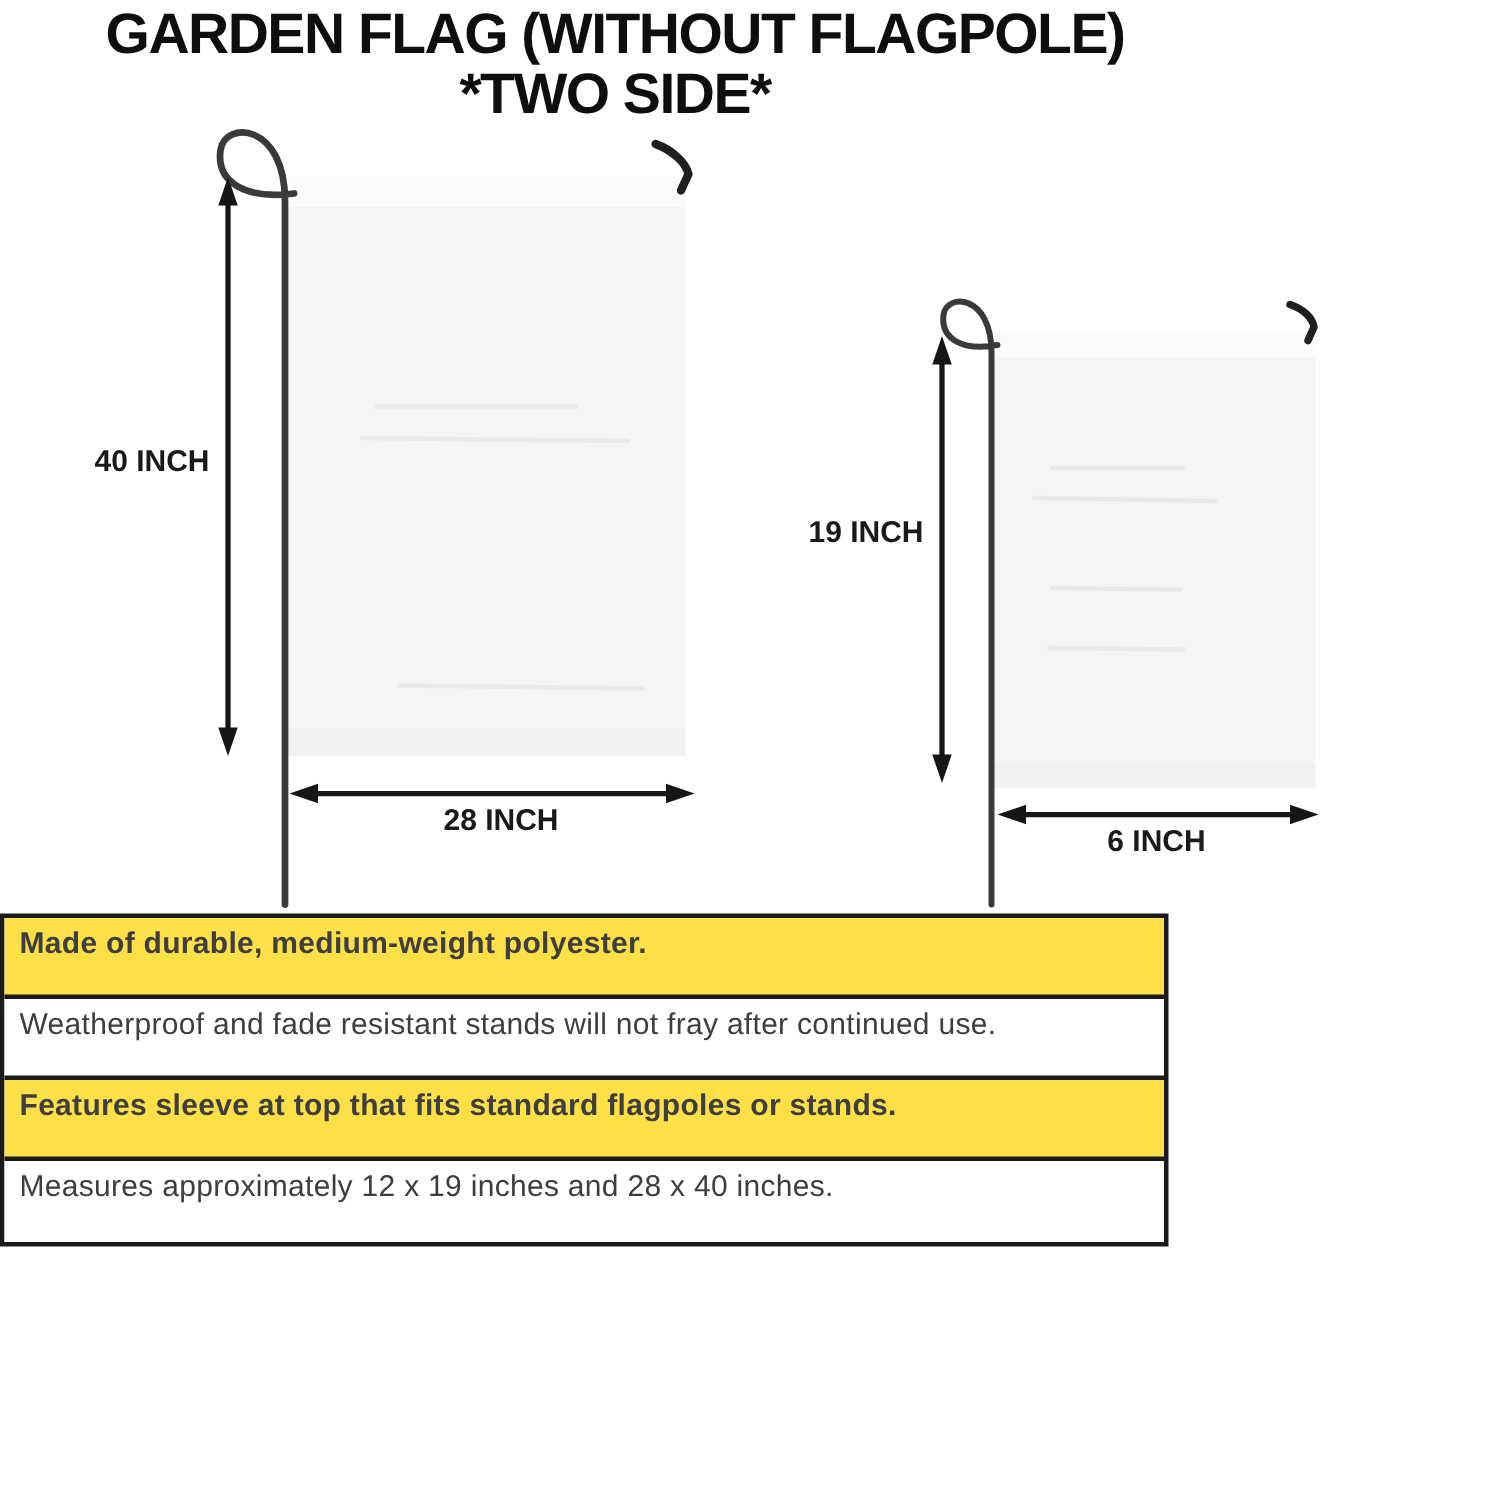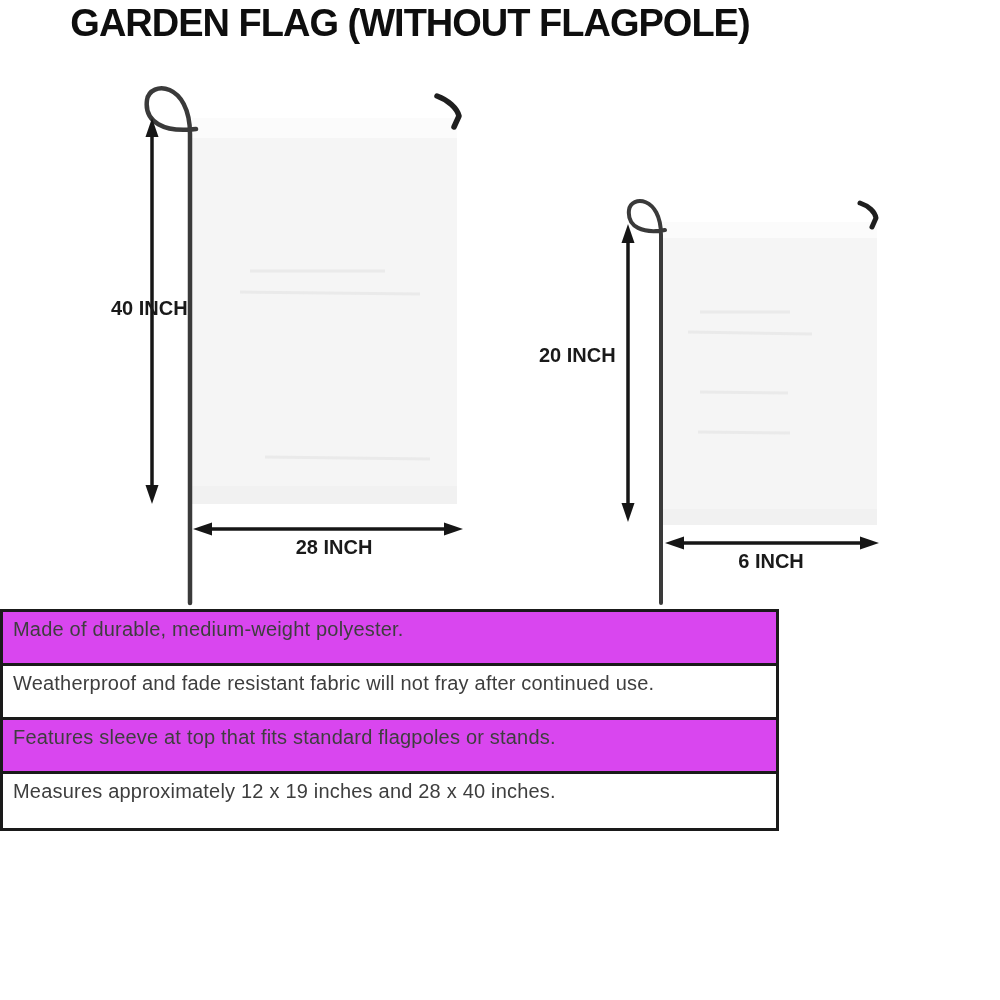--- a/index.html
+++ b/index.html
@@ -65,30 +65,31 @@
     box-sizing: border-box;
     height: 54px;
     padding: 6px 12px 0 10px;
     font-size: 20px;
     color: #3e3e3e;
     letter-spacing: 0.2px;
     border-bottom: 3px solid #1a1a1a;
     overflow: hidden;
   }
   .feature-row:last-child { border-bottom: none; }
-  .feature-row.shaded { background: #d946ef; }
+  .feature-row.shaded { background: #fde047; font-weight: bold; }
   .feature-row.plain  { background: #ffffff; }
 </style>
 </head>
 <body>
 
 <div id="page">
 
   <div class="title-block">
     <div class="title-line1">GARDEN FLAG (WITHOUT FLAGPOLE)</div>
+    <div class="title-line2">*TWO SIDE*</div>
   </div>
 
   <svg id="diagram-svg" width="1000" height="610" viewBox="0 0 1000 610">
 
     <g>
 
       <rect x="192" y="118" width="265" height="386" fill="#f5f5f5"></rect>
       <rect x="192" y="118" width="265" height="20" fill="#fbfbfb"></rect>
       <rect x="192" y="486" width="265" height="18" fill="#f1f1f1"></rect>
       <g stroke="#eaeaea" stroke-width="3">
@@ -137,25 +138,25 @@
       </g>
 
       <g fill="#161616" stroke="#161616">
         <line x1="680" y1="543" x2="864" y2="543" stroke-width="3.5"></line>
         <polygon points="665,543 684,536.5 684,549.5" stroke="none"></polygon>
         <polygon points="879,543 860,536.5 860,549.5" stroke="none"></polygon>
       </g>
     </g>
   </svg>
 
-  <div class="dim-label" style="left:63px; top:297px;margin-left:48px;">40 INCH</div>
+  <div class="dim-label" style="left:63px; top:297px;">40 INCH</div>
   <div class="dim-label centered" style="left:264px; top:536px; width:140px;">28 INCH</div>
-  <div class="dim-label" style="left:539px; top:344px;">20 INCH</div>
+  <div class="dim-label" style="left:539px; top:344px;">19 INCH</div>
   <div class="dim-label centered" style="left:701px; top:550px; width:140px;">6 INCH</div>
 
   <div class="feature-table">
     <div class="feature-row shaded">Made of durable, medium-weight polyester.</div>
-    <div class="feature-row plain">Weatherproof and fade resistant fabric will not fray after continued use.</div>
+    <div class="feature-row plain">Weatherproof and fade resistant stands will not fray after continued use.</div>
     <div class="feature-row shaded">Features sleeve at top that fits standard flagpoles or stands.</div>
     <div class="feature-row plain">Measures approximately 12 x 19 inches and 28 x 40 inches.</div>
   </div>
 
 </div>
 
 </body></html>

